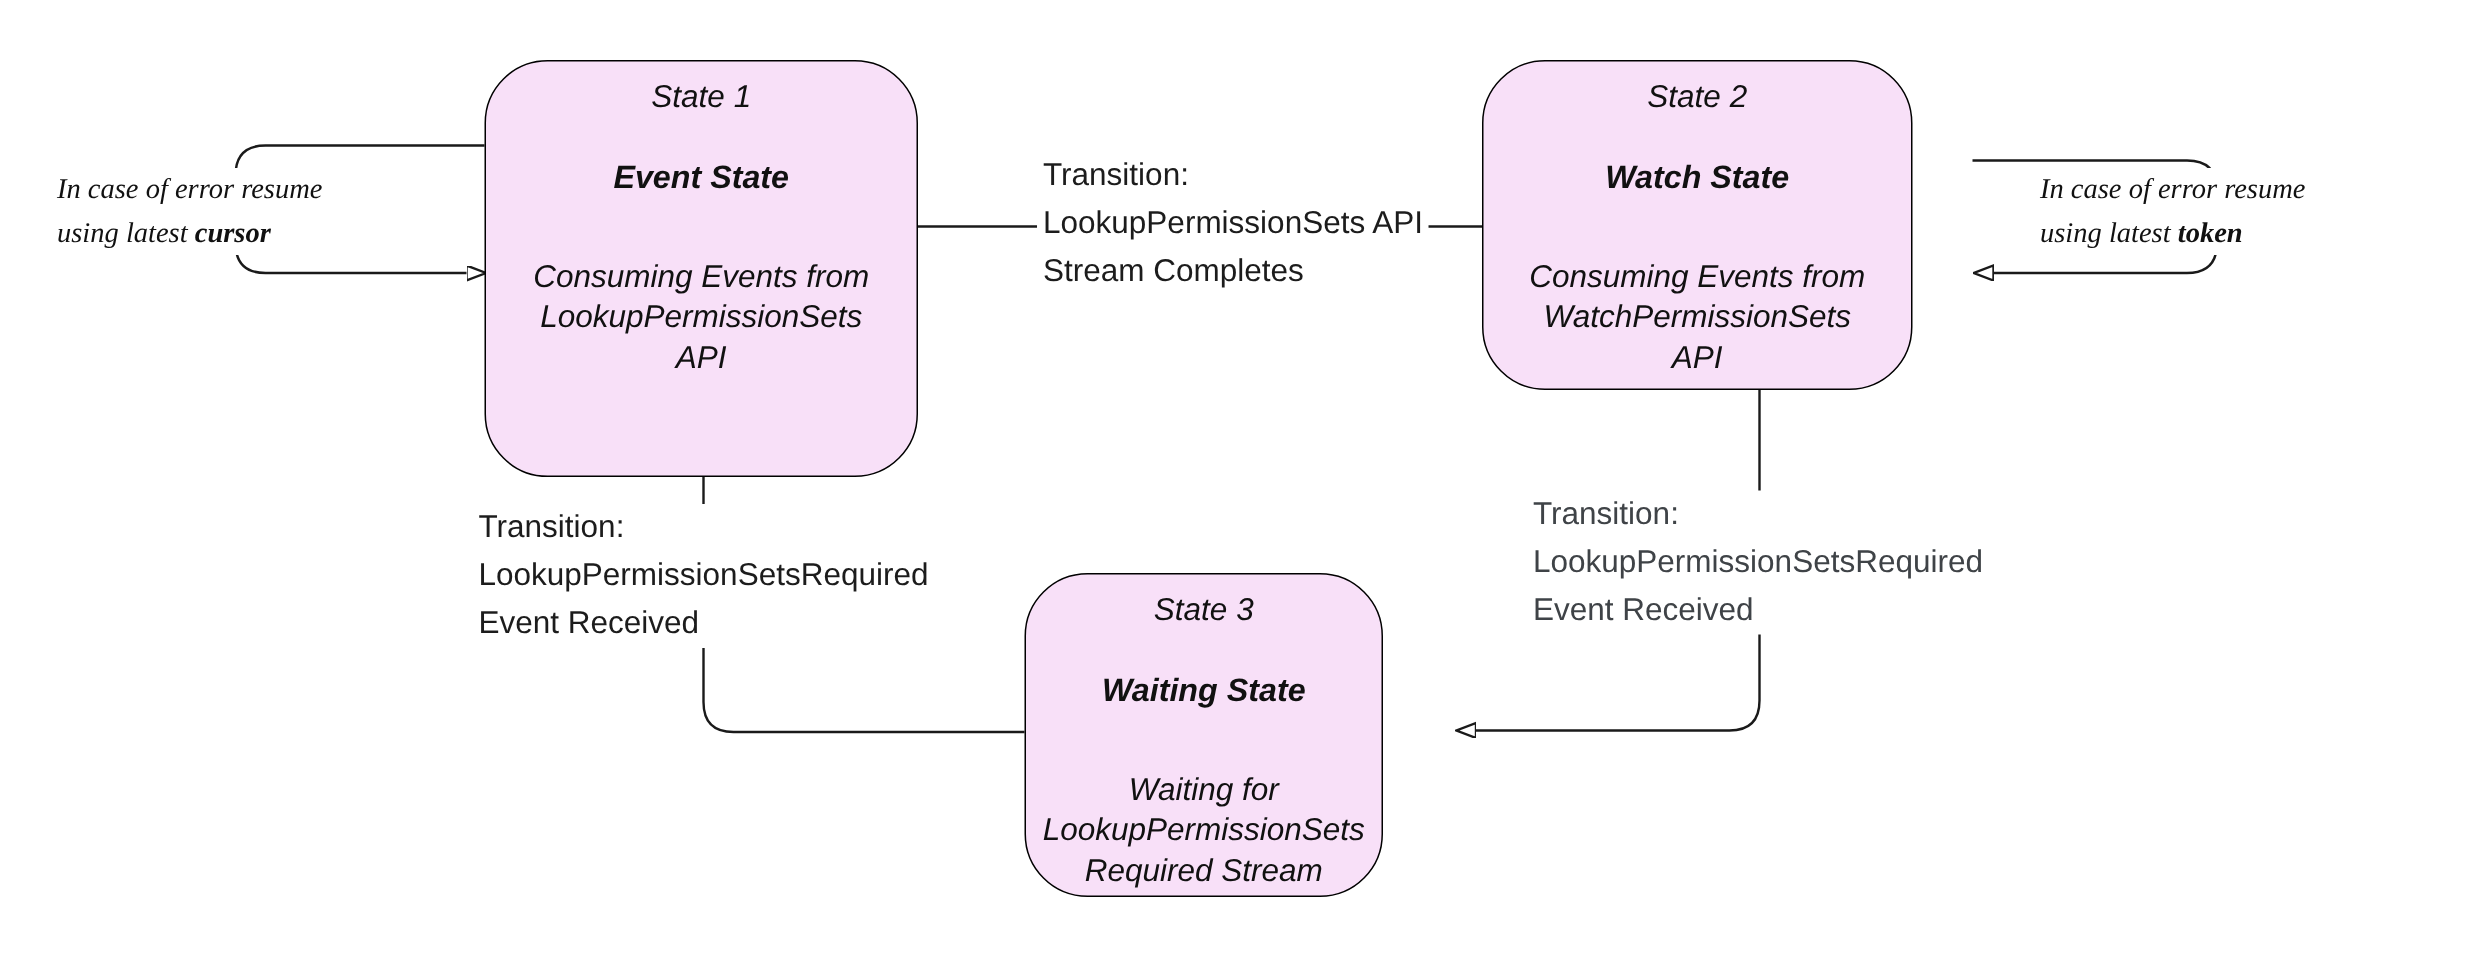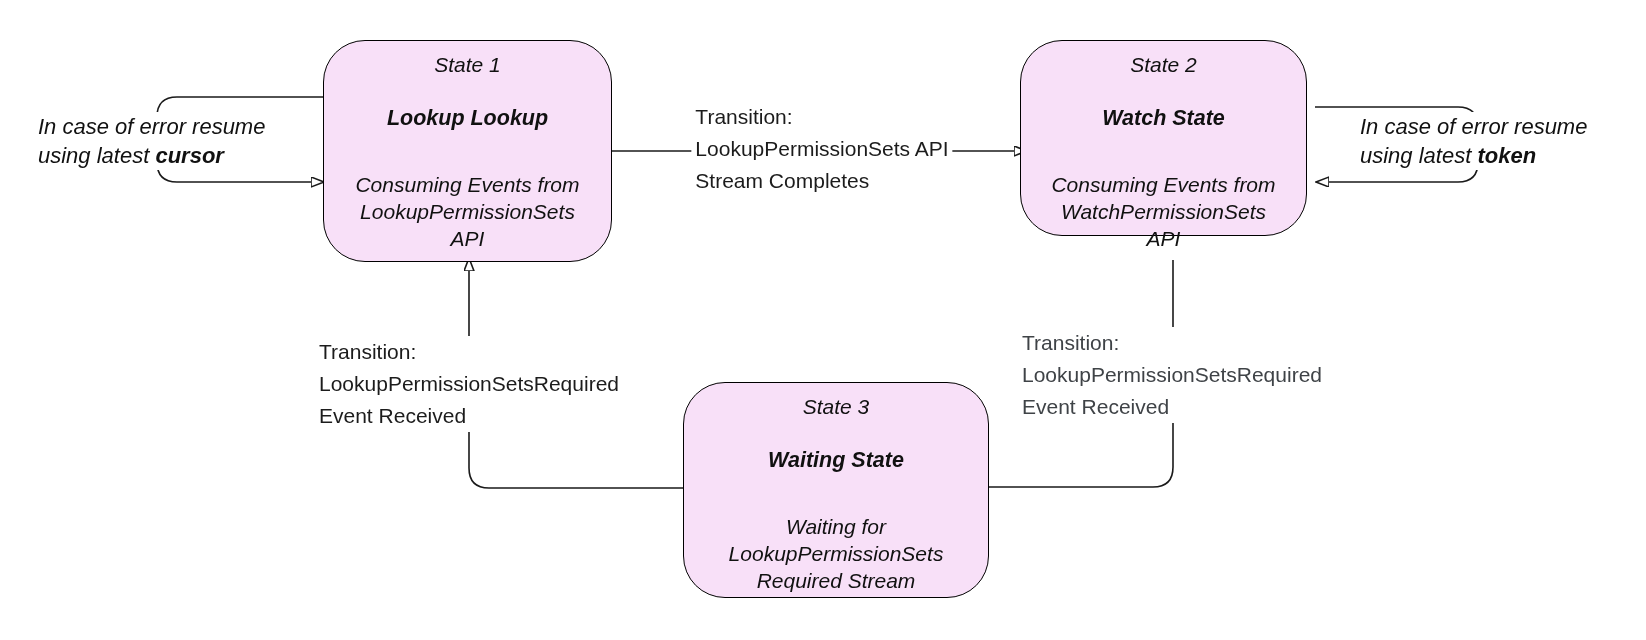--- a/index.html
+++ b/index.html
@@ -30,48 +30,49 @@
     background:var(--state-fill);
     border:1.6px solid var(--state-border);
     border-radius:42px;
     text-align:center;
     padding-top:12px;
   }
   .state-box .state-title{font-style:italic;font-size:21px;line-height:24px;}
   .state-box .state-name{font-style:italic;font-weight:bold;font-size:21.5px;line-height:24px;margin-top:29px;}
   .state-box .state-desc{font-style:italic;font-size:21px;line-height:27px;margin-top:41px;}
 
-  #state1{left:323px;top:40px;width:289px;height:222px;}
-  #state2{left:1020px;top:40px;width:287px;height:196px;}
-  #state3{left:683px;top:382px;width:306px;height:216px;}
+  #state1{left:323px;top:40px;width:289px;height:278px;}
+  #state2{left:988px;top:40px;width:287px;height:220px;}
+  #state3{left:683px;top:382px;width:239px;height:216px;}
 
   .transition-label{
     position:absolute;
     transform:translateX(-50%);
     text-align:left;
     font-size:21px;
     line-height:32px;
     background:var(--background);
     color:var(--transition-text);
     white-space:nowrap;
     padding:0 4px;
   }
   #label-1-2{left:822px;top:101px;}
   #label-2-3{left:1172px;top:327px;color:var(--transition-text-muted);}
   #label-3-1{left:469px;top:336px;}
 
   .loop-label{
     position:absolute;
     font-style:italic;
-    font-size:22px;
+    font-size:19px;
     line-height:29px;
     background:var(--background);
     white-space:nowrap;
     color:var(--text);
     padding:0 2px;
+    font-family:Liberation Serif, serif;
   }
   #loop-label-left{left:36px;top:112px;text-align:left;}
   #loop-label-right{left:1358px;top:112px;text-align:left;}
   .loop-label b{font-style:italic;}
 </style>
 </head>
 <body>
 
 <div class="canvas">
 
@@ -88,21 +89,21 @@
 
     <path d="M 683 488 L 489 488 Q 469 488 469 468 L 469 271" marker-end="url(#arrow)"></path>
 
     <path d="M 323 97 L 177 97 Q 157 97 157 117 L 157 162 Q 157 182 177 182 L 311 182" marker-end="url(#arrow)"></path>
 
     <path d="M 1315 107 L 1458 107 Q 1478 107 1478 127 L 1478 162 Q 1478 182 1458 182 L 1329 182" marker-end="url(#arrow)"></path>
   </svg>
 
   <div class="state-box" id="state1">
     <div class="state-title">State 1</div>
-    <div class="state-name">Lookup Lookup</div>
+    <div class="state-name">Event State</div>
     <div class="state-desc">
       <div>Consuming Events from</div>
       <div>LookupPermissionSets</div>
       <div>API</div>
     </div>
   </div>
 
   <div class="state-box" id="state2">
     <div class="state-title">State 2</div>
     <div class="state-name">Watch State</div>

